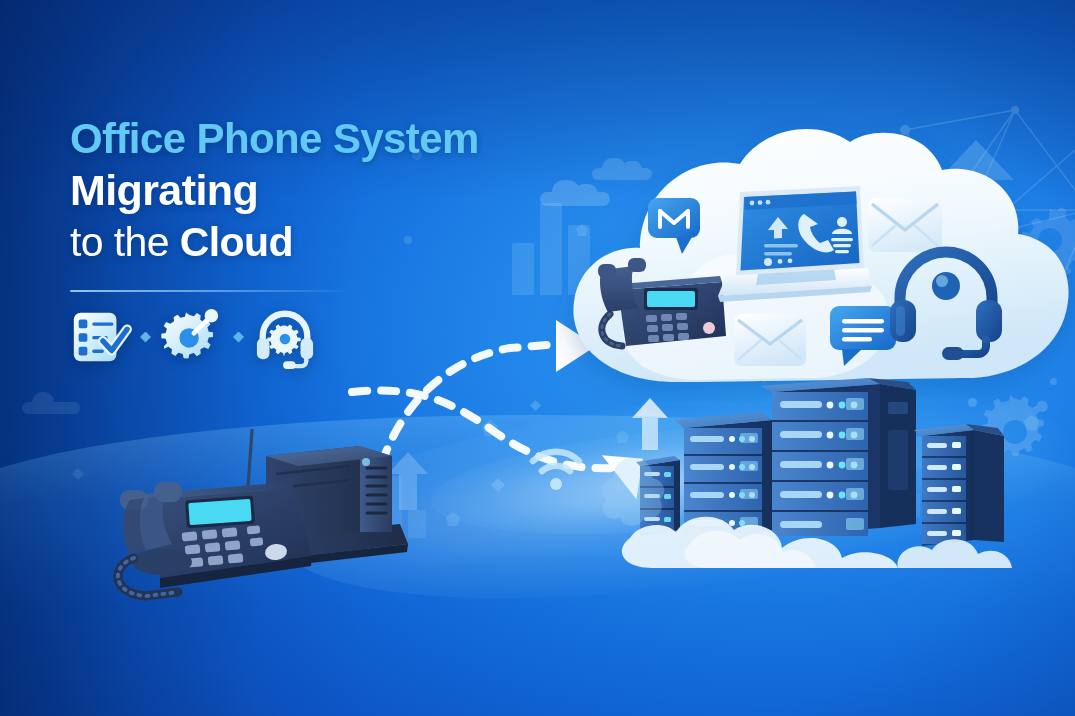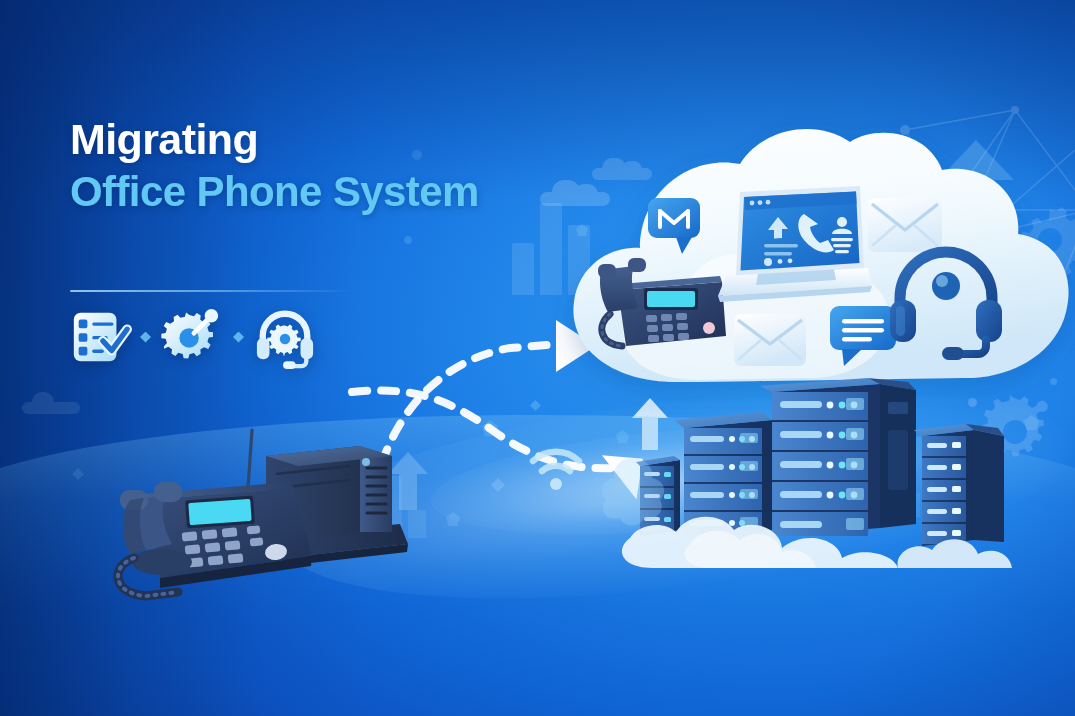--- a/index.html
+++ b/index.html
@@ -184,22 +184,23 @@
   <div class="deco dotp" style="left:1050px; top:378px; width:7px; height:7px; opacity:.22;"></div>
   <div class="deco dotp" style="left:404px; top:236px; width:8px; height:8px; opacity:.18;"></div>
   <div class="deco dotp" style="left:412px; top:150px; width:10px; height:10px; opacity:.14;"></div>
 
   <div class="ground"></div>
   <div class="ground-sheen"></div>
   <div class="ground-sheen2"></div>
   <div class="bg-vign"></div>
 
   <div class="headline">
+    <span class="hl hl2">Office Phone System</span>
     <span class="hl hl1">Migrating</span>
-    <span class="hl hl2">Office Phone System</span>
+    <span class="hl hl3"><span>to the </span><b>Cloud</b></span>
   </div>
   <div class="divider"></div>
 
   <div class="iconrow">
 
     <svg class="featIcon" viewBox="0 0 64 64">
       <defs>
           <linearGradient id="gcl" x1="0" y1="0" x2="1" y2="1">
         <stop offset="0" stop-color="#ffffff"></stop>
             <stop offset="1" stop-color="#a6dcf7"></stop>

